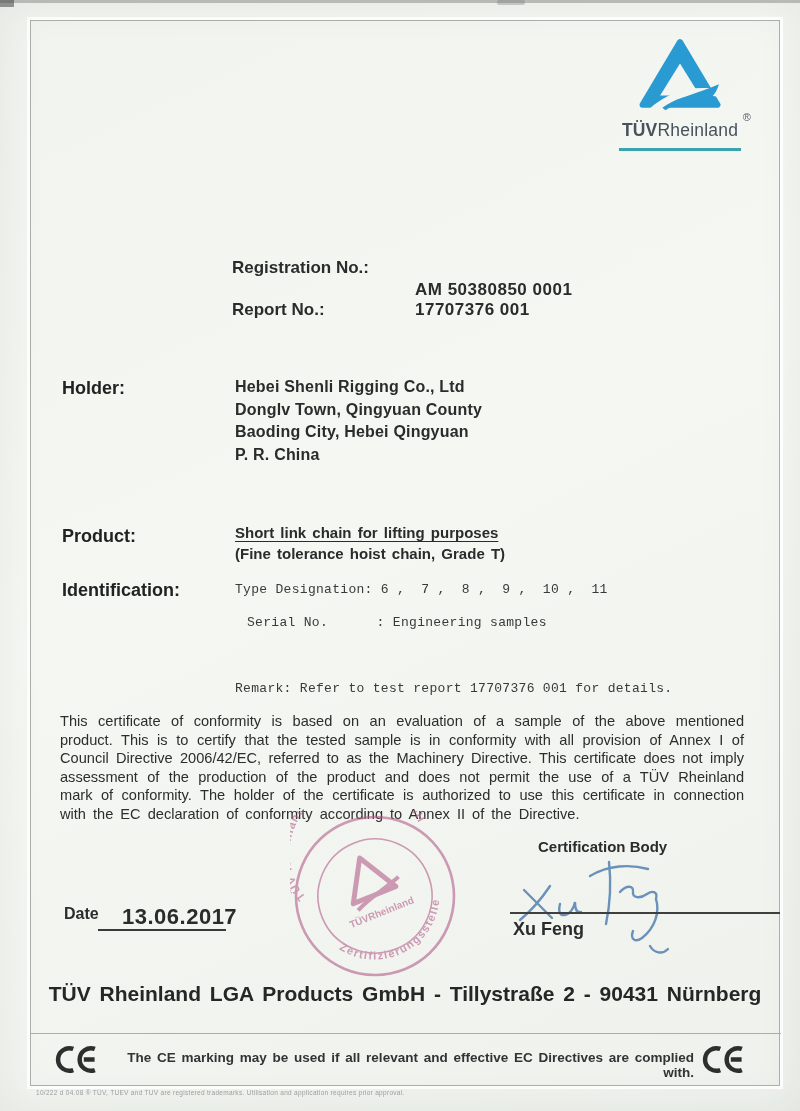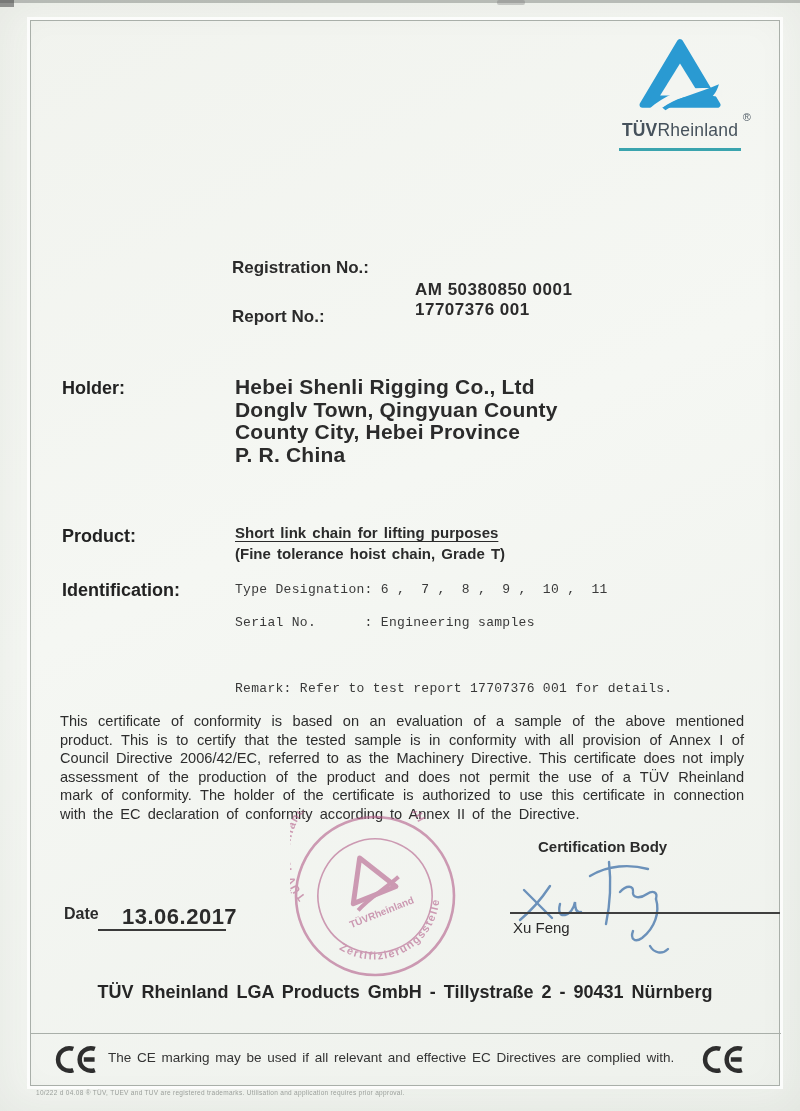--- a/index.html
+++ b/index.html
@@ -28,44 +28,44 @@
   .logo-block { left:600px; top:38px; width:160px; text-align:center; }
   .logo-brand { margin-top:4px; font-size:17.5px; color:#46525c; position:relative; display:inline-block; letter-spacing:.2px; }
   .logo-brand .b { font-weight:700; }
   .logo-reg { position:absolute; top:-9px; right:-13px; font-size:11px; color:#55606a; }
   .logo-underline { height:3px; margin:7px auto 0; width:122px; }
 
   .reg-label { left:232px; font-size:17px; font-weight:700; }
   .reg-value { left:415px; font-size:17px; font-weight:700; letter-spacing:.5px; }
 
   .sec-label { left:62px; font-size:18px; font-weight:700; color:#222;text-align:right; }
-  .holder-lines { left:235px; top:376px; font-size:21px; font-weight:700; line-height:22.5px; letter-spacing:.2px; }
+  .holder-lines { left:235px; top:376px; font-size:16px; font-weight:700; line-height:22.5px; letter-spacing:.2px; }
 
   .product-name { left:235px; top:524px; font-size:15px; font-weight:700; text-decoration:underline; text-underline-offset:3px; word-spacing:2px; }
   .product-detail { left:235px; top:545px; font-size:15px; font-weight:700; word-spacing:2px; }
 
   .mono-row { left:235px; font-family:"Liberation Mono","DejaVu Sans Mono",monospace; font-size:13px; color:#3a3a3a; white-space:pre; letter-spacing:.3px; }
 
   .statement { left:60px; top:712px; width:684px; font-size:14.6px; line-height:18.6px; text-align:justify; word-spacing:3px; color:#2d2d2d; }
 
   .certbody-label { left:538px; top:838px; font-size:15px; font-weight:700; }
   .sig-svg { left:512px; top:852px; }
   .sig-line { left:510px; top:912px; width:270px; height:2px; background:#3f3f3f; }
-  .signer-name { left:513px; top:919px; font-size:15px; font-weight:400; }
+  .signer-name { left:513px; top:919px; font-size:18px; font-weight:700; }
 
   .date-label { left:64px; top:905px; font-size:16px; font-weight:700; }
   .date-value { left:122px; top:904px; font-size:22px; font-weight:700; letter-spacing:.5px; }
   .date-line { left:98px; top:929px; width:128px; height:1.5px; background:#3a3a3a; }
 
   .stamp { left:290px; top:811px; opacity:.62; }
 
-  .address { left:33px; top:982px; width:744px; text-align:center; font-size:18px; font-weight:700; word-spacing:3px; color:#262626; white-space:nowrap; }
+  .address { left:33px; top:982px; width:744px; text-align:center; font-size:21px; font-weight:700; word-spacing:3px; color:#262626; white-space:nowrap; }
 
   .ce-sep { left:30px; top:1033px; width:751px; height:1px; background:#a9afa9; }
-  .ce-note { left:108px; top:1050px; width:586px; text-align:left; font-size:13.5px; color:#333; word-spacing:2px; }
+  .ce-note { left:108px; top:1050px; width:586px; text-align:right; font-size:13.5px; color:#333; word-spacing:2px;font-weight:bold; }
   .ce-left { left:55px; top:1044px; }
   .ce-right { left:702px; top:1044px; }
 
   .fine-print { left:36px; top:1089px; font-size:6.5px; color:#9a9e9a; letter-spacing:.3px; }
 </style>
 </head>
 <body>
 
 <div class="page">
   <div class="scan-edge-top"></div>
@@ -84,38 +84,38 @@
     <div class="logo-brand">
       <span class="b">TÜV</span><span>Rheinland</span>
       <span class="logo-reg">®</span>
     </div>
     <div class="logo-underline" style="background:#3aa4ae;"></div>
   </div>
 
 
   <div class="abs reg-label" style="top:258px;">Registration No.:</div>
   <div class="abs reg-value" style="top:272px;margin-top:8px;">AM 50380850 0001</div>
-  <div class="abs reg-label" style="top:300px;margin-top:7px;">Report No.:</div>
+  <div class="abs reg-label" style="top:300px;">Report No.:</div>
   <div class="abs reg-value" style="top:300px;">17707376 001</div>
 
   <div class="abs sec-label" style="top:378px;">Holder:</div>
   <div class="abs holder-lines">
     <div>Hebei Shenli Rigging Co., Ltd</div>
     <div>Donglv Town, Qingyuan County</div>
-    <div>County City, Hebei Province</div>
+    <div>Baoding City, Hebei Qingyuan</div>
     <div>P. R. China</div>
   </div>
 
   <div class="abs sec-label" style="top:526px;">Product:</div>
   <div class="abs product-name">Short link chain for lifting purposes</div>
   <div class="abs product-detail">(Fine tolerance hoist chain, Grade T)</div>
 
   <div class="abs sec-label" style="top:580px;">Identification:</div>
   <div class="abs mono-row" style="top:582px;">Type Designation: 6 ,  7 ,  8 ,  9 ,  10 ,  11</div>
-  <div class="abs mono-row" style="top:615px;">Serial No.      : Engineering samples</div>
+  <div class="abs mono-row" style="top:615px;margin-left:12px;">Serial No.      : Engineering samples</div>
   <div class="abs mono-row" style="top:681px;">Remark: Refer to test report 17707376 001 for details.</div>
 
   <div class="abs statement">This certificate of conformity is based on an evaluation of a sample of the above mentioned product. This is to certify that the tested sample is in conformity with all provision of Annex I of Council Directive 2006/42/EC, referred to as the Machinery Directive. This certificate does not imply assessment of the production of the product and does not permit the use of a TÜV Rheinland mark of conformity. The holder of the certificate is authorized to use this certificate in connection with the EC declaration of conformity according to Annex II of the Directive.</div>
 
   <div class="abs certbody-label">Certification Body</div>
   <svg class="abs sig-svg" width="180" height="115" viewBox="0 0 180 115">
     <g fill="none" stroke="#5d87b5" stroke-width="2.4" stroke-linecap="round" opacity=".9">
       <path d="M12 38 C20 46 30 56 40 66"></path>
       <path d="M38 34 C30 46 20 58 8 68"></path>
       <path d="M48 52 C46 60 48 64 53 63 C58 62 62 56 63 50 C63 56 64 61 69 60"></path>

